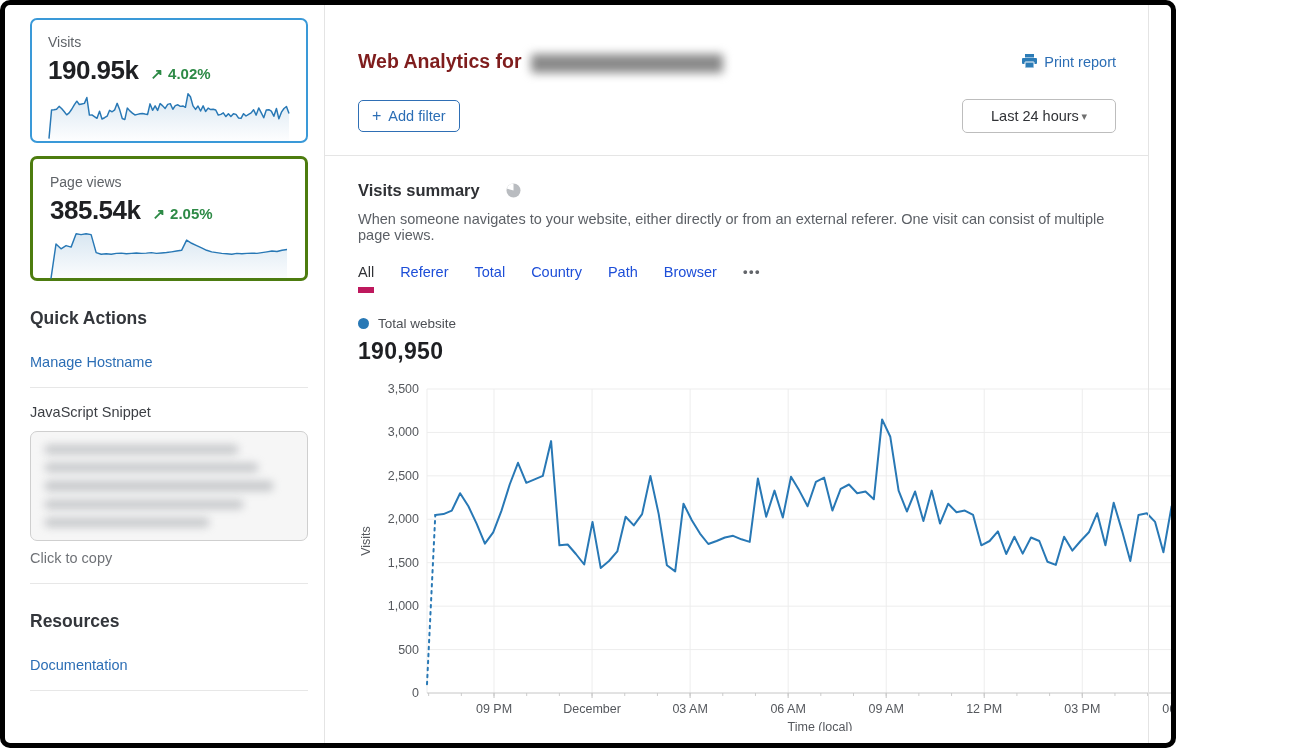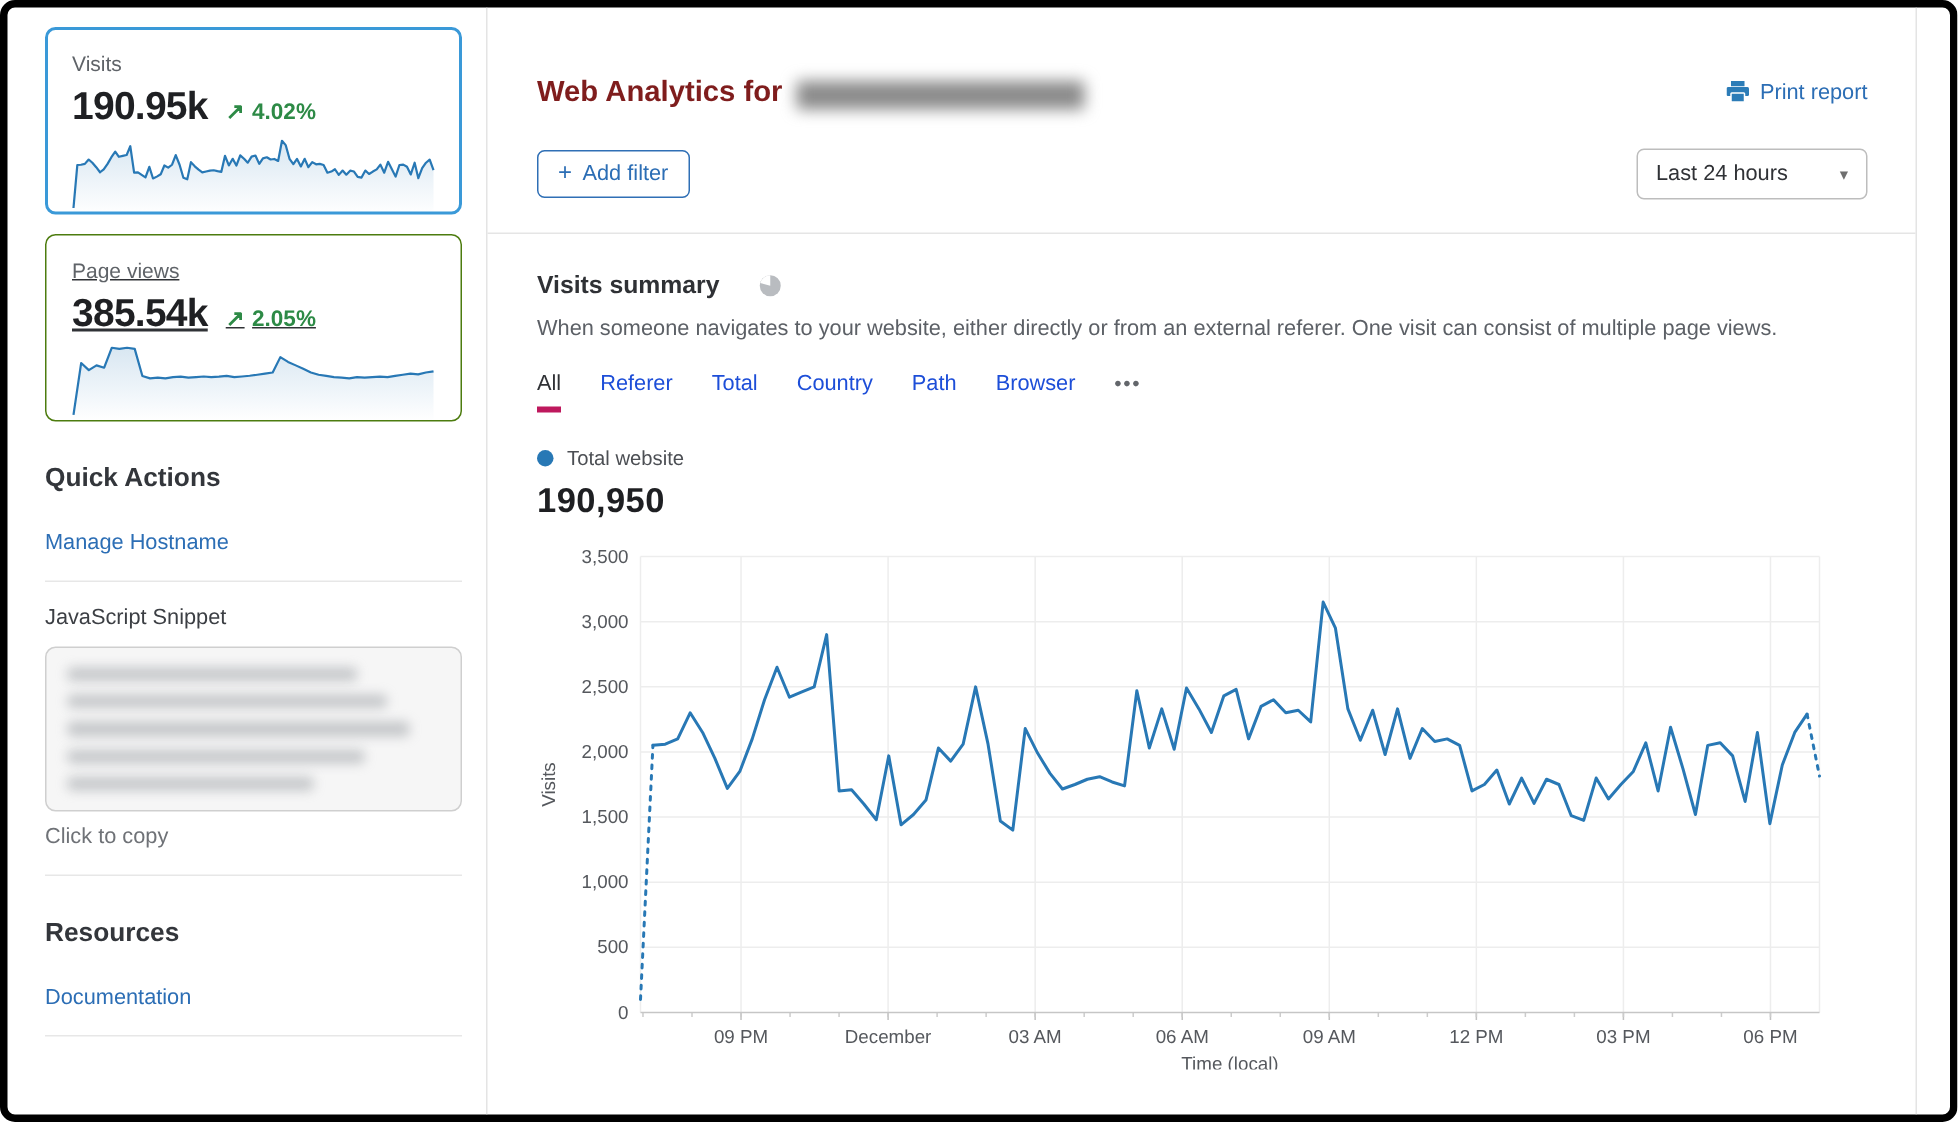--- a/index.html
+++ b/index.html
@@ -1,26 +1,26 @@
 <!DOCTYPE html>
 <html><head>
 <meta charset="utf-8">
 <style>
   html,body{margin:0;padding:0;background:#fff;}
   *{box-sizing:border-box;}
   .frame{
-    width:1305px;height:748px;border:5px solid #000;border-radius:10px;
+    width:1176px;height:748px;border:5px solid #000;border-radius:10px;
     background:#fff;display:flex;overflow:hidden;
     font-family:"Liberation Sans", sans-serif;color:#303236;
   }
   
   .sidebar{width:320px;min-width:320px;border-right:1px solid #e4e4e4;padding:13px 16px 0 25px;}
   .card{border-radius:7px;height:125px;padding:14px 16px 0;margin-bottom:13px;cursor:pointer;background:#fff;}
   .card.selected{border:2px solid #3a99d8;}
-  .card.unselected{border:1px solid #4d7c0f;padding:15px 17px 0;text-decoration:underline;}
+  .card.unselected{border:3px solid #4d7c0f;padding:15px 17px 0;}
   .card-label{font-size:14px;color:#5f6368;}
   .card-value-row{display:flex;align-items:baseline;gap:12px;margin-top:5px;}
   .card-value{font-size:26px;font-weight:bold;color:#1f2023;letter-spacing:-0.5px;}
   .card-delta{font-size:15px;font-weight:bold;color:#2d8a46;display:flex;gap:5px;align-items:baseline;}
   .card-spark{display:block;margin-top:3px;width:100%;height:54px;}
   .side-title{font-size:17.5px;font-weight:bold;color:#33363b;margin:27px 0 0;}
   .side-link{display:block;margin-top:25px;font-size:14.5px;color:#2c6eb5;cursor:pointer;text-decoration:none;}
   .side-hr{border:none;border-top:1px solid #e7e7e7;margin:17px 0 0;}
   .snippet-label{margin-top:16px;font-size:14.5px;color:#3c3f44;}
   .code-box{margin-top:11px;height:110px;background:#f6f6f6;border:1px solid #cfcfcf;border-radius:7px;
@@ -32,29 +32,29 @@
   .right-strip{width:23px;min-width:23px;border-left:1px solid #e4e4e4;}
   .main-header{display:flex;justify-content:space-between;align-items:center;margin-top:45px;}
   .page-title{font-size:19.5px;font-weight:bold;color:#7f1d1d;display:flex;align-items:flex-end;gap:9px;margin:0;}
   .blurred-domain{display:inline-block;width:192px;height:19px;background:#8a8a8a;filter:blur(5px);border-radius:2px;}
   .print-link{display:flex;align-items:flex-start;gap:7px;color:#2c6eb5;font-size:14.5px;cursor:pointer;text-decoration:none;}
   .filter-row{display:flex;justify-content:space-between;align-items:center;margin-top:26px;}
   .add-filter{display:flex;align-items:center;gap:7px;border:1px solid #2f6fb5;color:#2c6eb5;background:#fff;
               font-size:14.5px;font-family:inherit;padding:7px 13px;border-radius:5px;cursor:pointer;}
   .add-filter .plus{font-size:16px;line-height:1;}
   .dropdown{display:flex;align-items:center;justify-content:space-between;width:154px;border:1px solid #bdbdbd;
-            border-radius:5px;padding:8px 12px;font-size:14.5px;color:#303236;cursor:pointer;background:#fff;}
+            border-radius:5px;padding:8px 28px;font-size:14.5px;color:#303236;cursor:pointer;background:#fff;}
   .caret{color:#6f6f6f;font-size:11px;}
   .main-divider{border:none;border-top:1px solid #e5e5e5;margin:22px -32px 0 -33px;}
   .summary-title-row{margin-top:25px;display:flex;align-items:center;gap:26px;}
   .summary-title{font-size:16.5px;font-weight:bold;color:#2f3135;margin:0;}
   .summary-desc{margin:11px 0 0;font-size:14.5px;color:#5c6066;}
   .tabs{margin-top:21px;display:flex;gap:26px;align-items:flex-start;font-size:14.5px;}
   .tab{color:#1d4ed8;padding-bottom:7px;cursor:pointer;}
-  .tab.active{color:#303236;border-bottom:4px solid #be185d;}
+  .tab.active{color:#303236;border-bottom:6px solid #be185d;}
   .more-dots{color:#63666b;font-weight:bold;font-size:13px;letter-spacing:1.5px;cursor:pointer;padding-bottom:7px;}
   .legend{margin-top:23px;display:flex;align-items:center;gap:9px;font-size:13.5px;color:#4c4f54;cursor:pointer;}
   .legend-dot{width:11px;height:11px;border-radius:50%;background:#2878b5;}
   .total-value{font-size:23px;font-weight:bold;color:#1e1f22;margin-top:7px;letter-spacing:.3px;}
   .chart-wrap{margin-top:10px;}
   .chart-wrap svg{display:block;}
   .axis-text{fill:#55585d;font-size:12.5px;font-family:"Liberation Sans",sans-serif;}
 </style>
 </head>
 <body>

